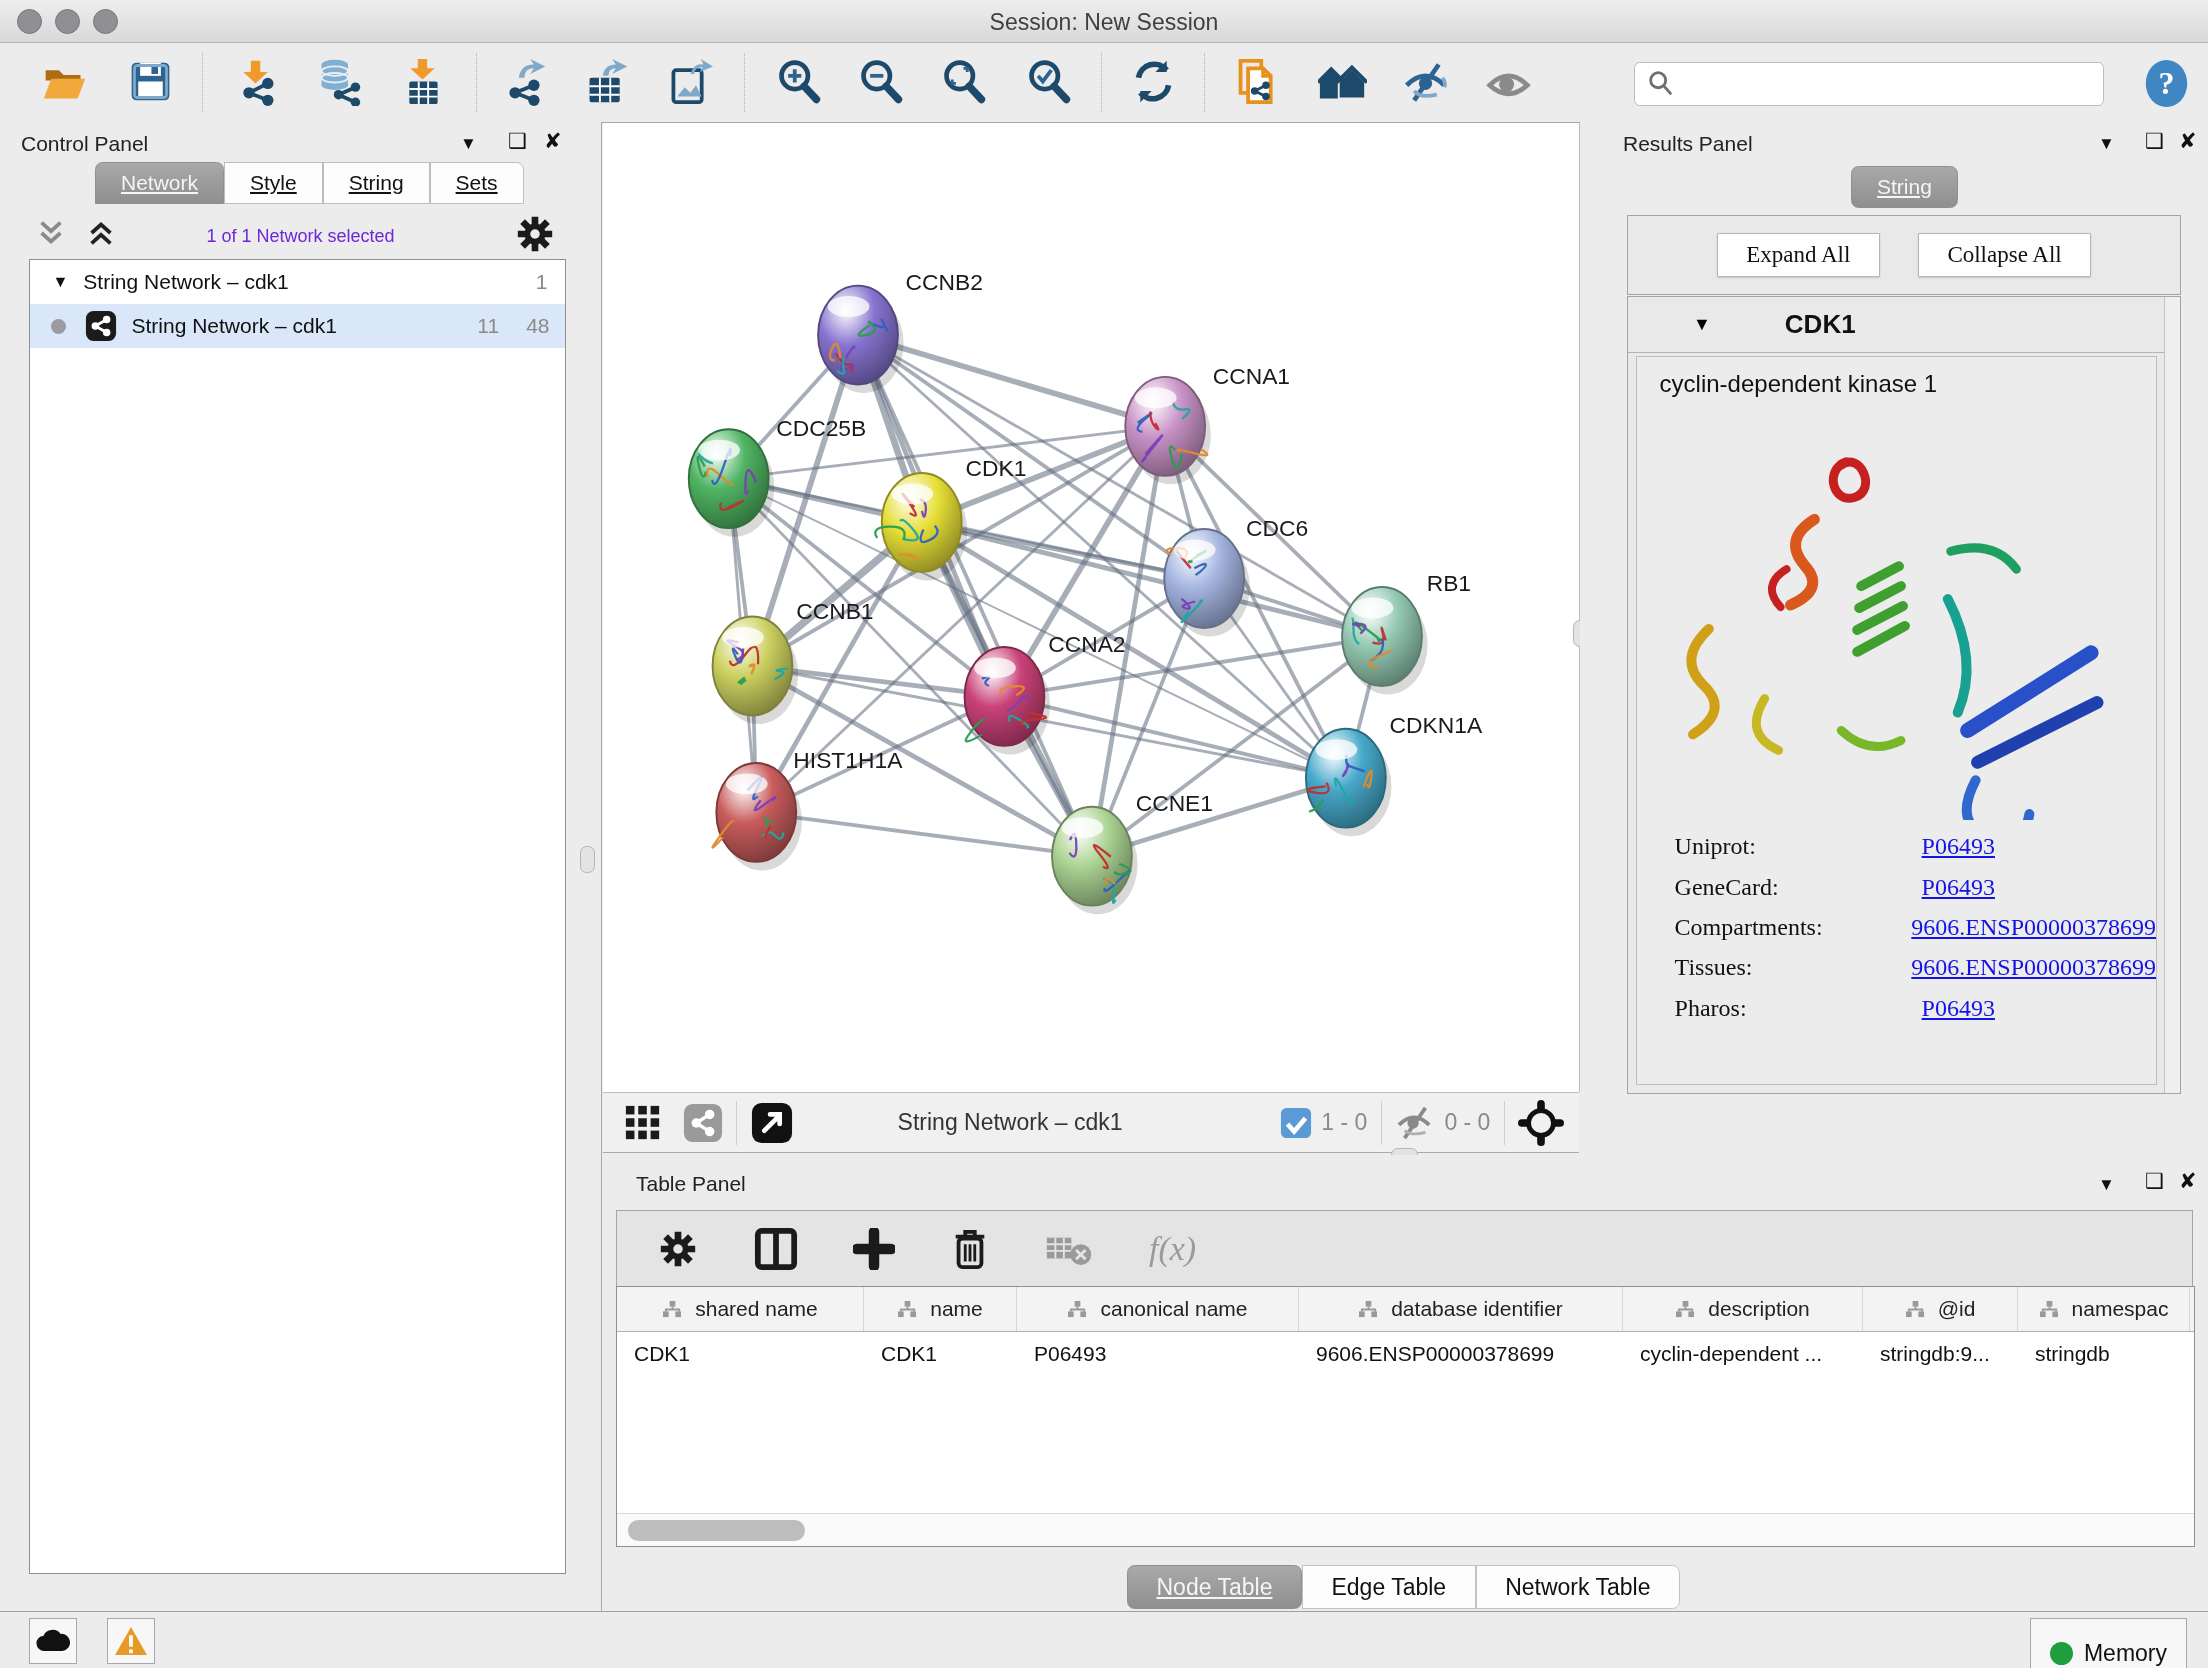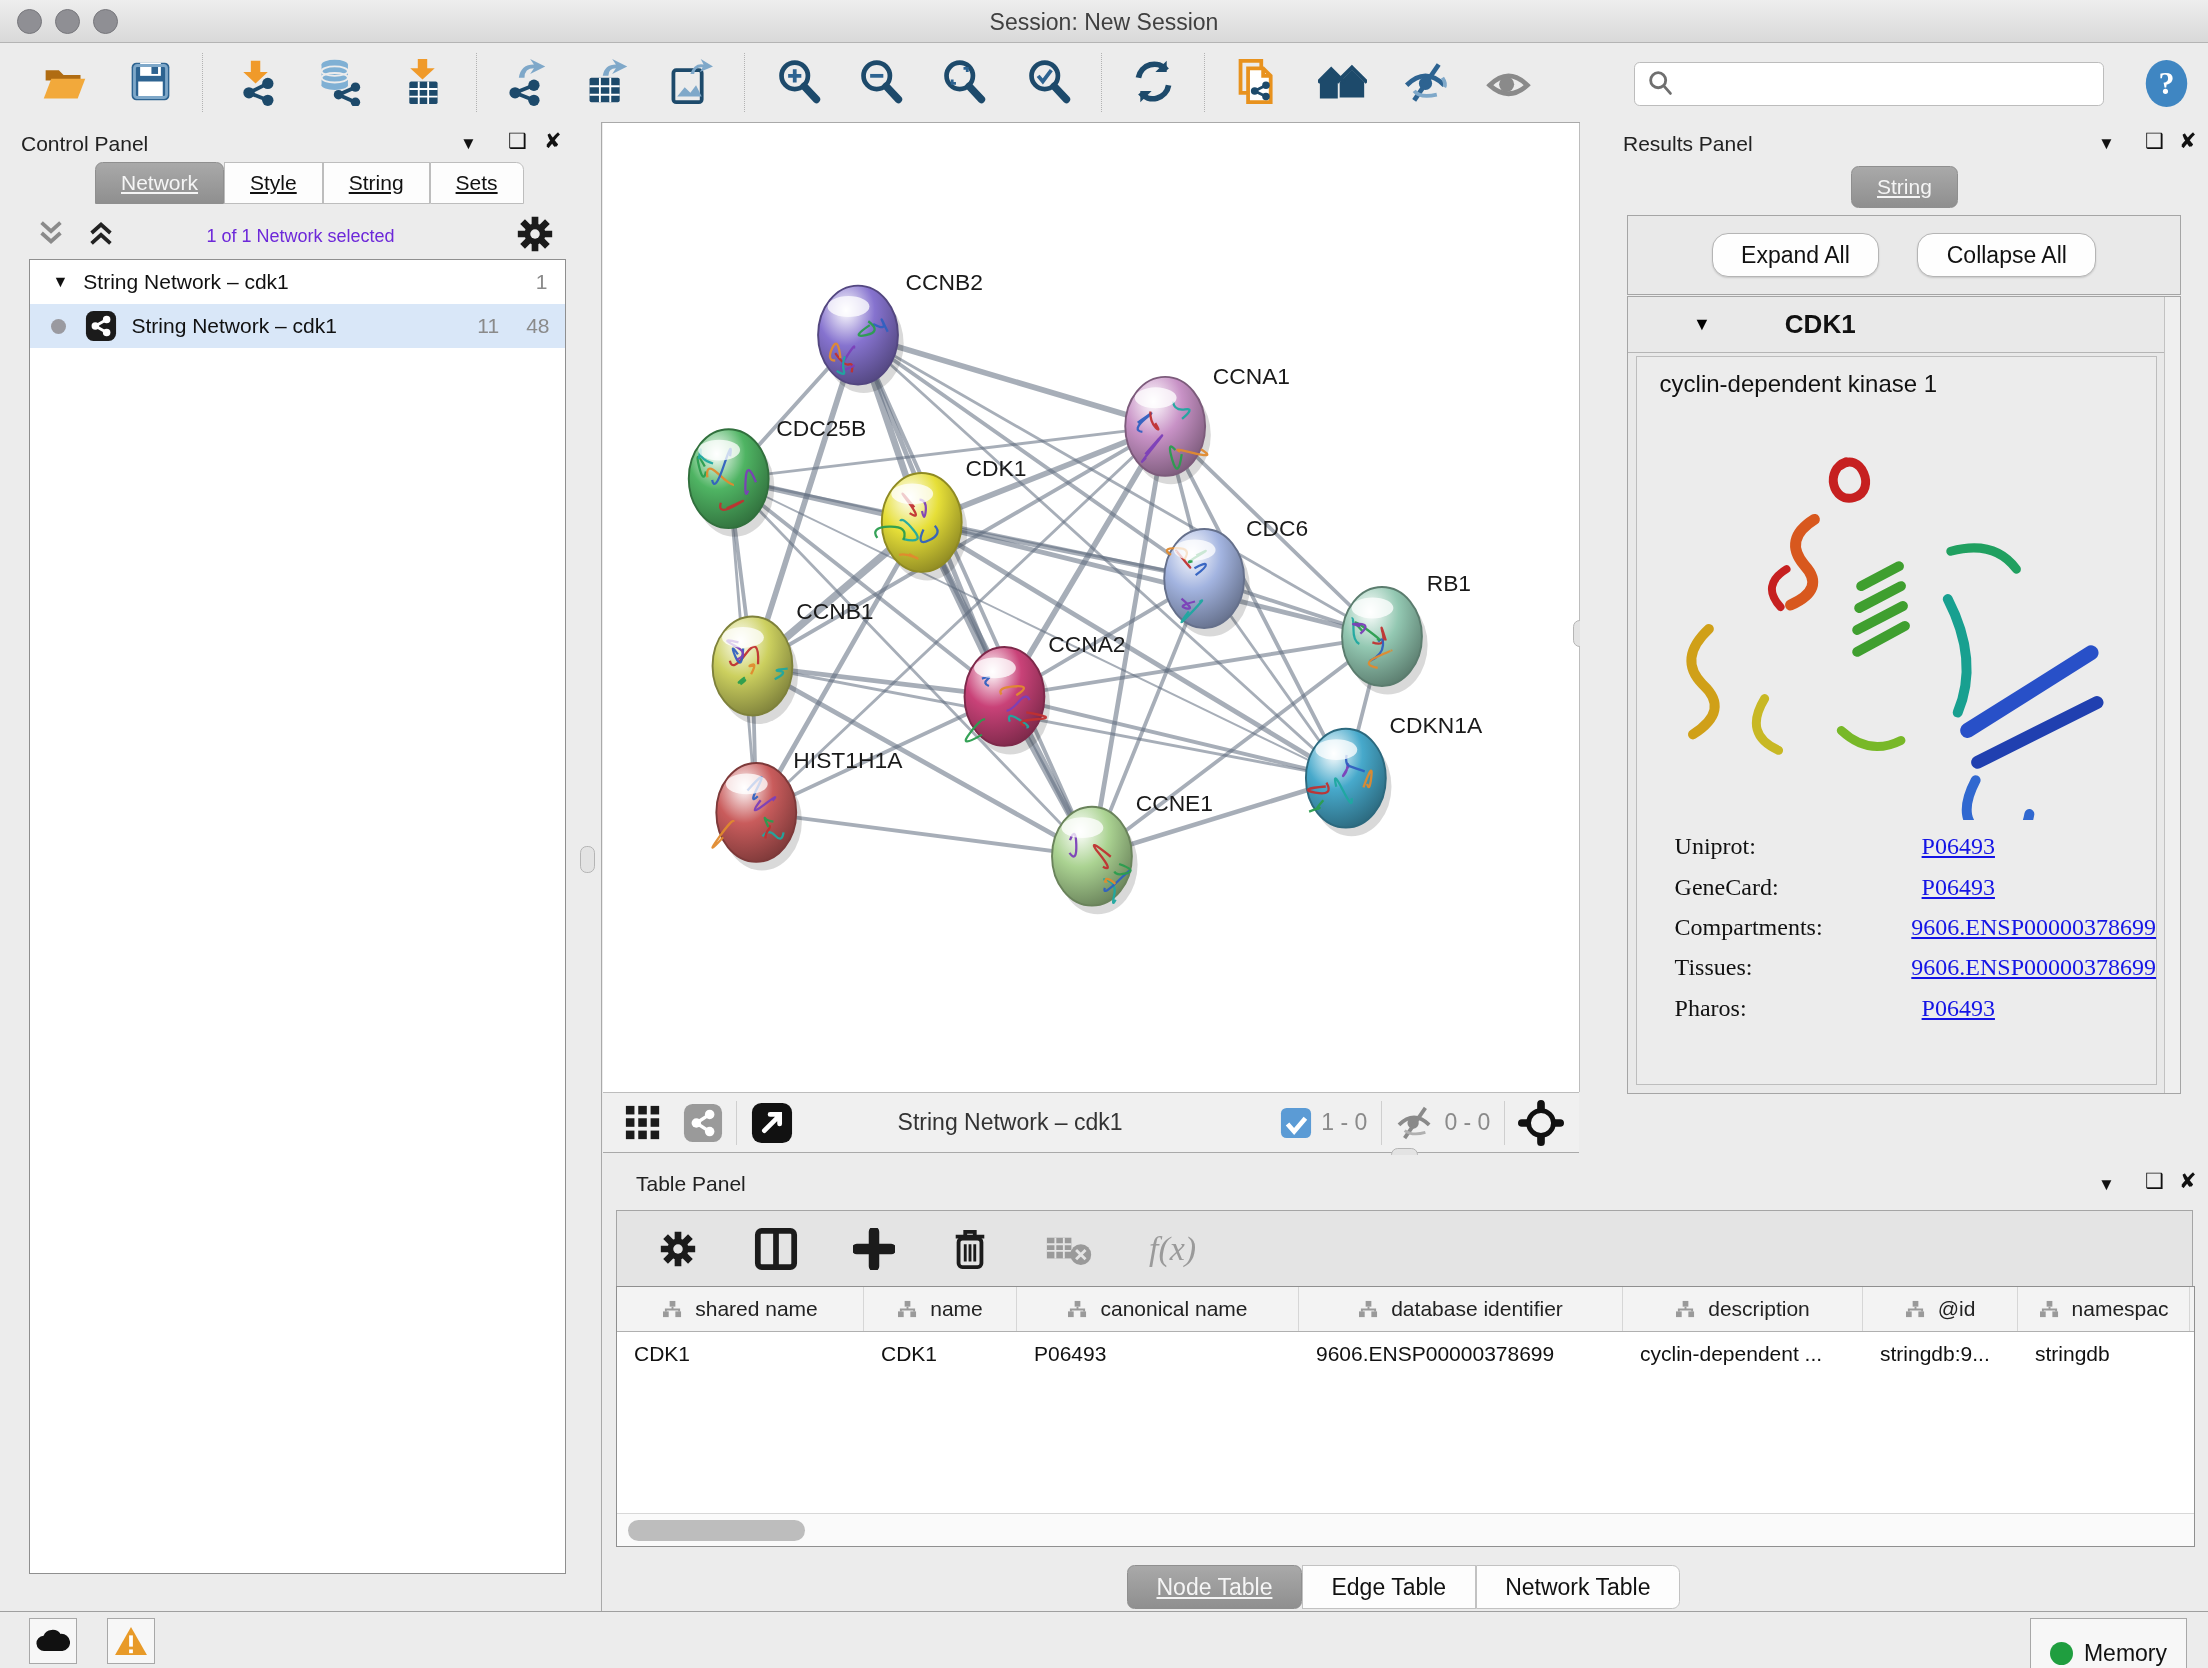--- a/index.html
+++ b/index.html
@@ -34,22 +34,22 @@
   
   .netview{left:603px;top:123px;width:976px;height:969px;background:#ffffff;border-right:1px solid #bdbdbd;}
   .netfooter{left:603px;top:1092px;width:976px;height:59px;background:#f0f0f0;
     border-top:1px solid #bdbdbd;border-bottom:1px solid #a9a9a9;display:flex;align-items:center;}
   .vsep{height:44px;border-left:1px solid #cfcfcf;margin:0 13.3px;}
   .footer-count{font-size:23px;color:#8a8a8a;margin-left:9.5px;}
   
   .rp{left:1580px;top:122px;width:629px;height:1033px;background:#ececec;}
   .rp-box{left:1627px;top:215px;width:552px;height:78px;background:#e9e9e9;border:1.9px solid #a5a5a5;
     display:flex;align-items:center;justify-content:center;gap:38px;}
-  .btn{background:#fefefe;border:1px solid #b5b5b5;border-radius:16px;font-size:23px;color:#111;
-    padding:7.6px 28.5px;box-shadow:0 1px 1.9px rgba(0,0,0,.15);cursor:pointer;}
+  .btn{background:#fefefe;border:1px solid #b5b5b5;border-radius:1px;font-size:23px;color:#111;
+    padding:7.6px 28.5px;box-shadow:0 1px 1.9px rgba(0,0,0,.15);cursor:pointer;font-family:Liberation Serif, serif;}
   .rp-main{left:1627px;top:296px;width:552px;height:796px;background:#e9e9e9;border:1.9px solid #a5a5a5;}
   .rp-scroll{position:absolute;right:0;top:0;width:15px;height:100%;border-left:1px solid #c2c2c2;background:#efefef;}
   .gene-hdr{height:55px;border-bottom:1.9px solid #b5b5b5;display:flex;align-items:center;}
   .gene-body{position:absolute;left:7.6px;right:23px;top:59px;bottom:7.6px;background:#ececec;border:1px solid #bdbdbd;}
   .serif{font-family:"Liberation Serif",serif;}
   .xlink-row{display:flex;font-size:24px;margin:13.3px 0 13.3px 38px;}
   .xlink-row .lbl{width:247px;color:#111;}
   .xlink-row a{color:#1414e6;text-decoration:underline;cursor:pointer;}
   
   .tp{left:603px;top:1155px;width:1605px;height:462px;background:#ececec;}

